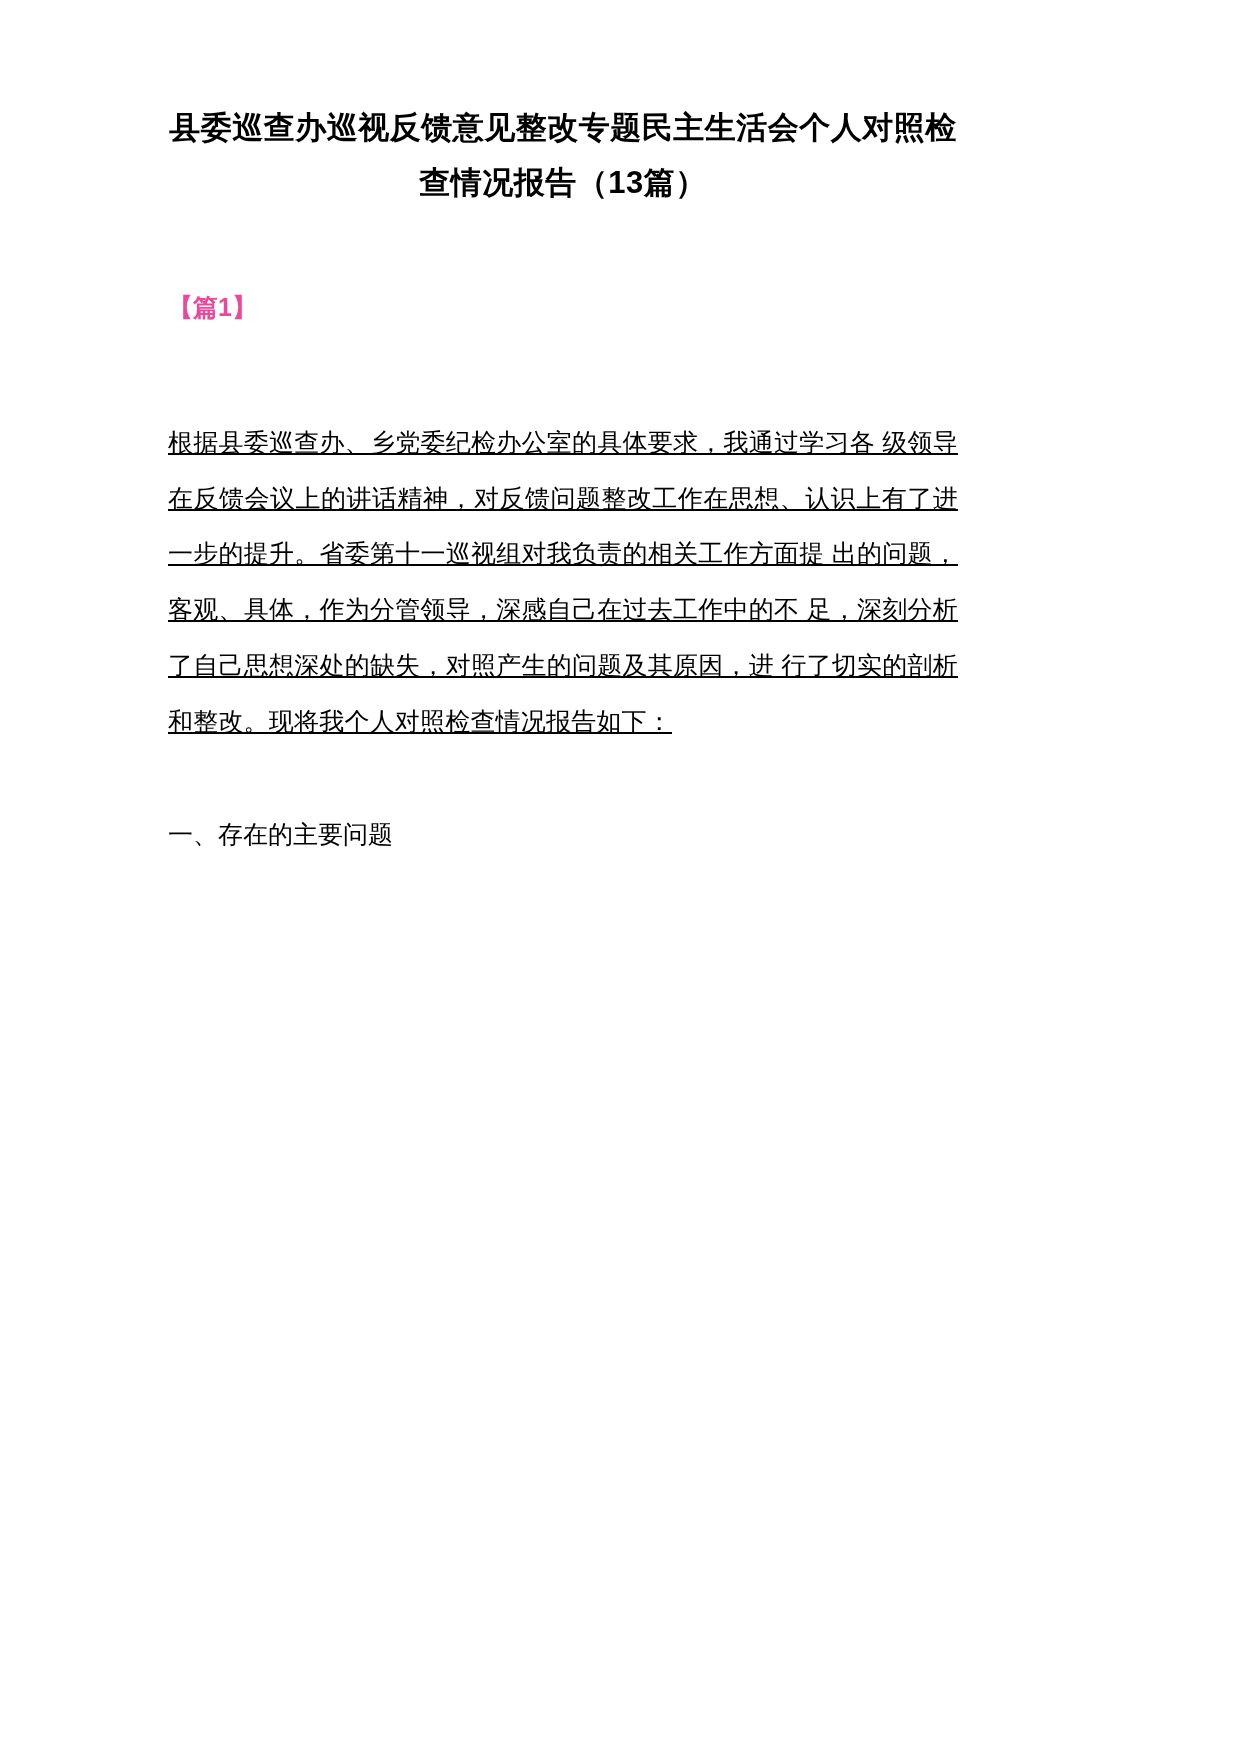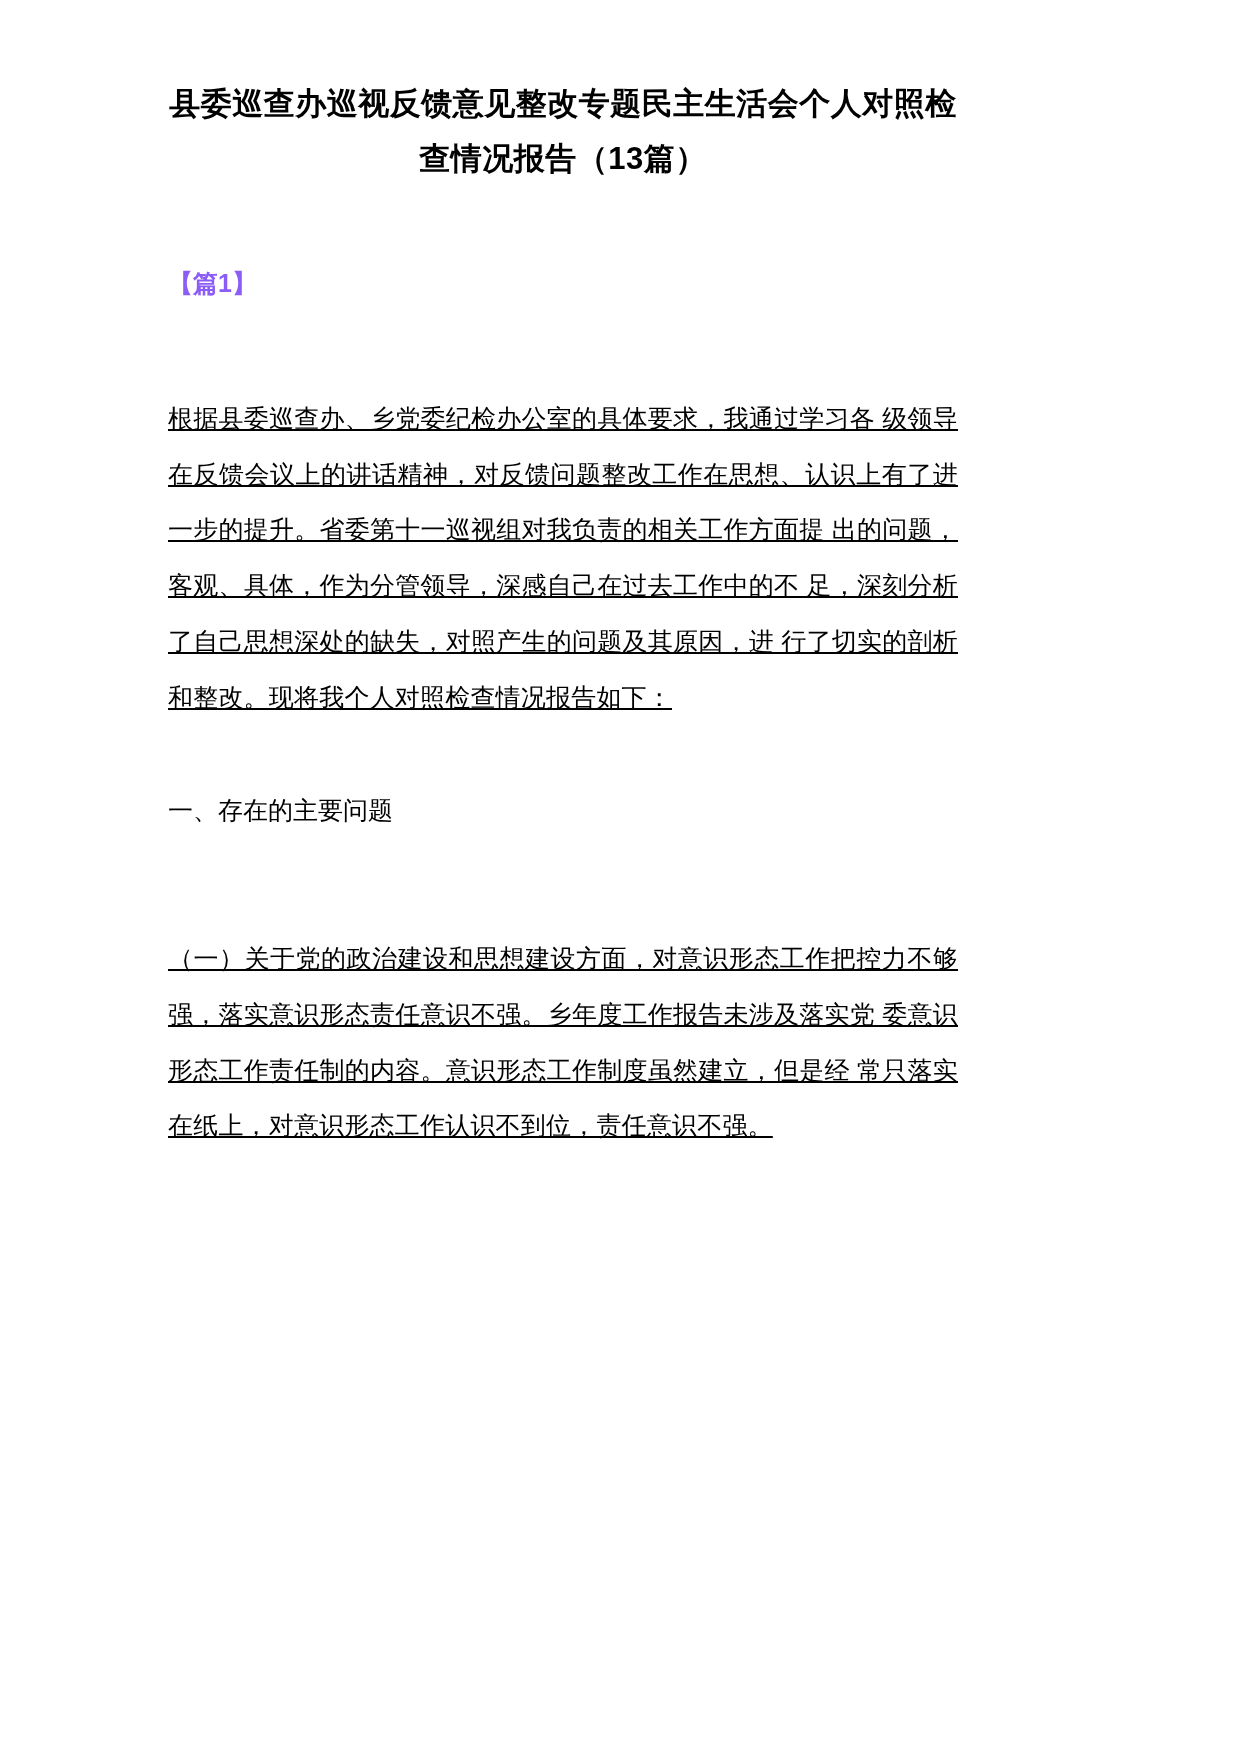--- a/index.html
+++ b/index.html
@@ -20,37 +20,37 @@
     box-sizing: border-box;
   }
   .content {
     position: absolute;
     left: 168px;
     top: 0;
     width: 790px;
   }
   .doc-title {
     margin: 0;
-    padding-top: 76px;
+    padding-top: 100px;
     text-align: center;
     font-weight: bold;
     font-size: 31px;
     line-height: 1.78;
     letter-spacing: 0.5px;
     color: #000000;
     word-break: break-all;
   }
   .section-marker {
     margin: 0;
     padding-top: 76px;
     text-align: left;
     font-weight: bold;
     font-size: 25px;
     line-height: 1.7;
-    color: #8b5cf6;
+    color: #ec4899;
   }
   .body-block {
     padding-top: 86px;
   }
   p.para {
     margin: 0 0 42px 0;
     font-size: 25px;
     line-height: 2.23;
     color: #000000;
     text-align: justify;
@@ -92,17 +92,16 @@
 
       <div class="spacer-sm"></div>
 
       <p class="heading-para">一、存在的主要问题</p>
 
       <div class="spacer-sm"></div>
 
 
       <div class="spacer-md"></div>
 
-      <p class="para">（一）关于党的政治建设和思想建设方面，对意识形态工作把控力不够强，落实意识形态责任意识不强。乡年度工作报告未涉及落实党 委意识形态工作责任制的内容。意识形态工作制度虽然建立，但是经 常只落实在纸上，对意识形态工作认识不到位，责任意识不强。</p>
 
     </div>
   </div>
 </div>
 
 </body></html>

